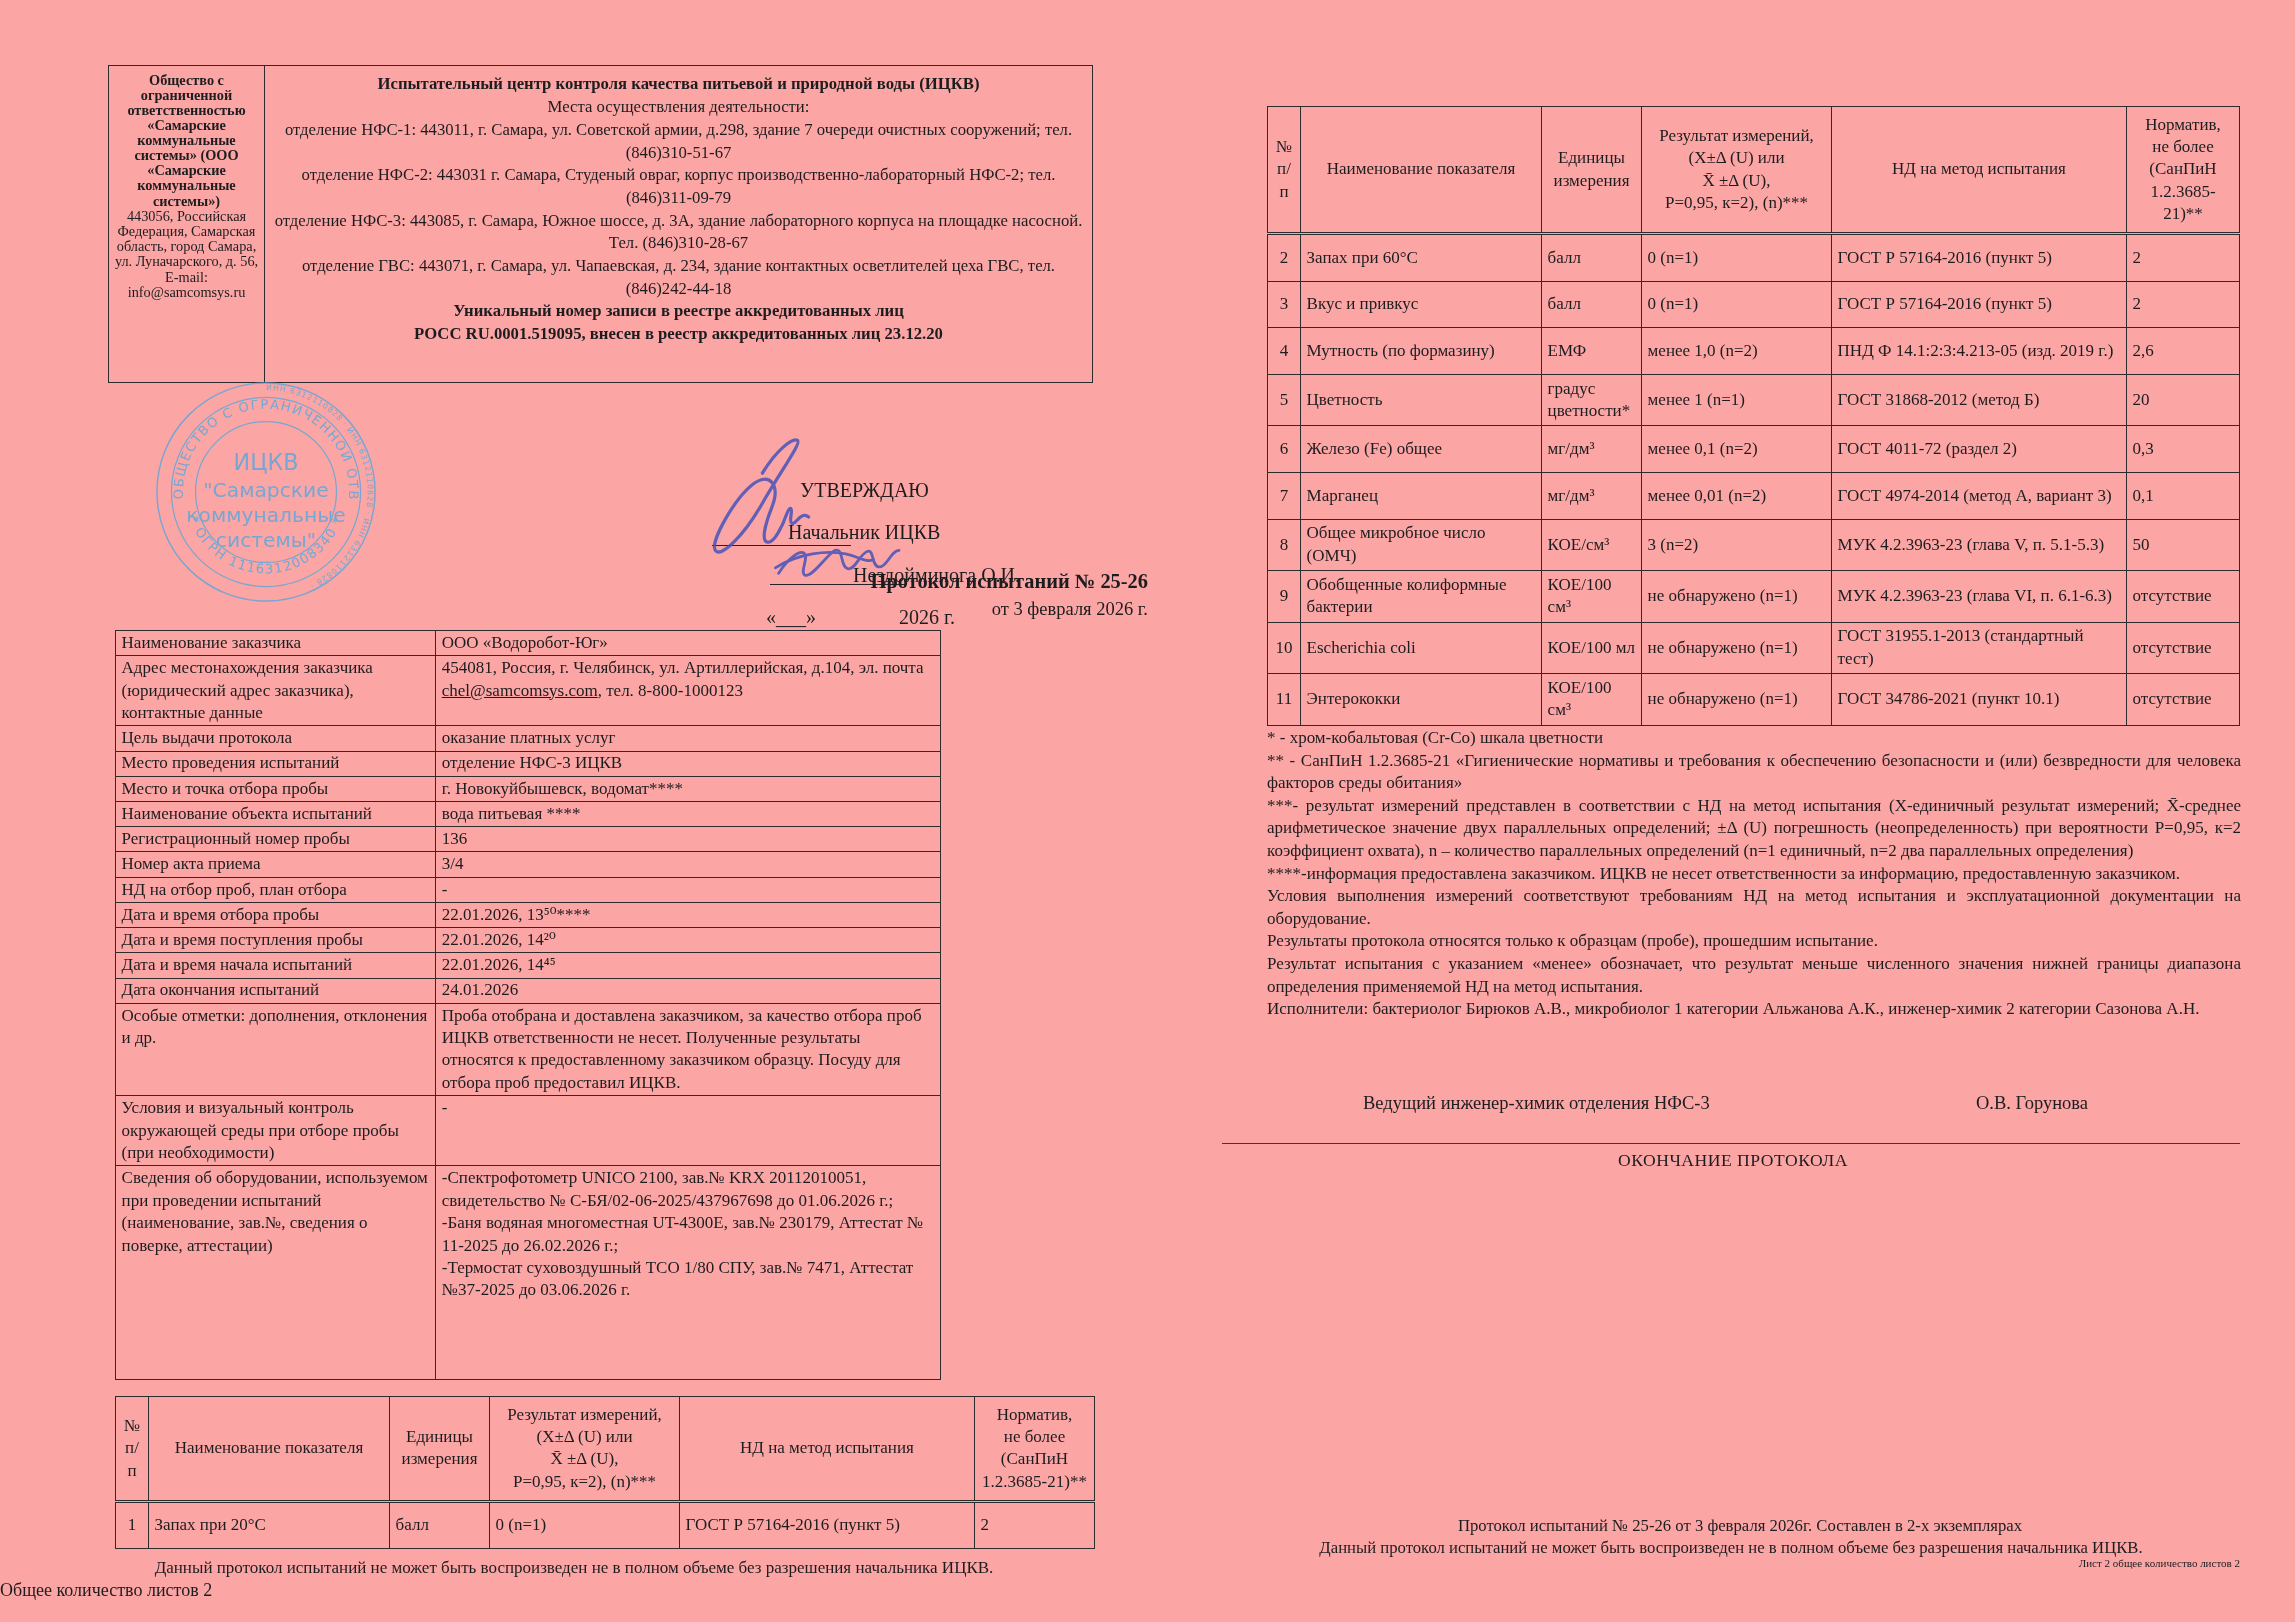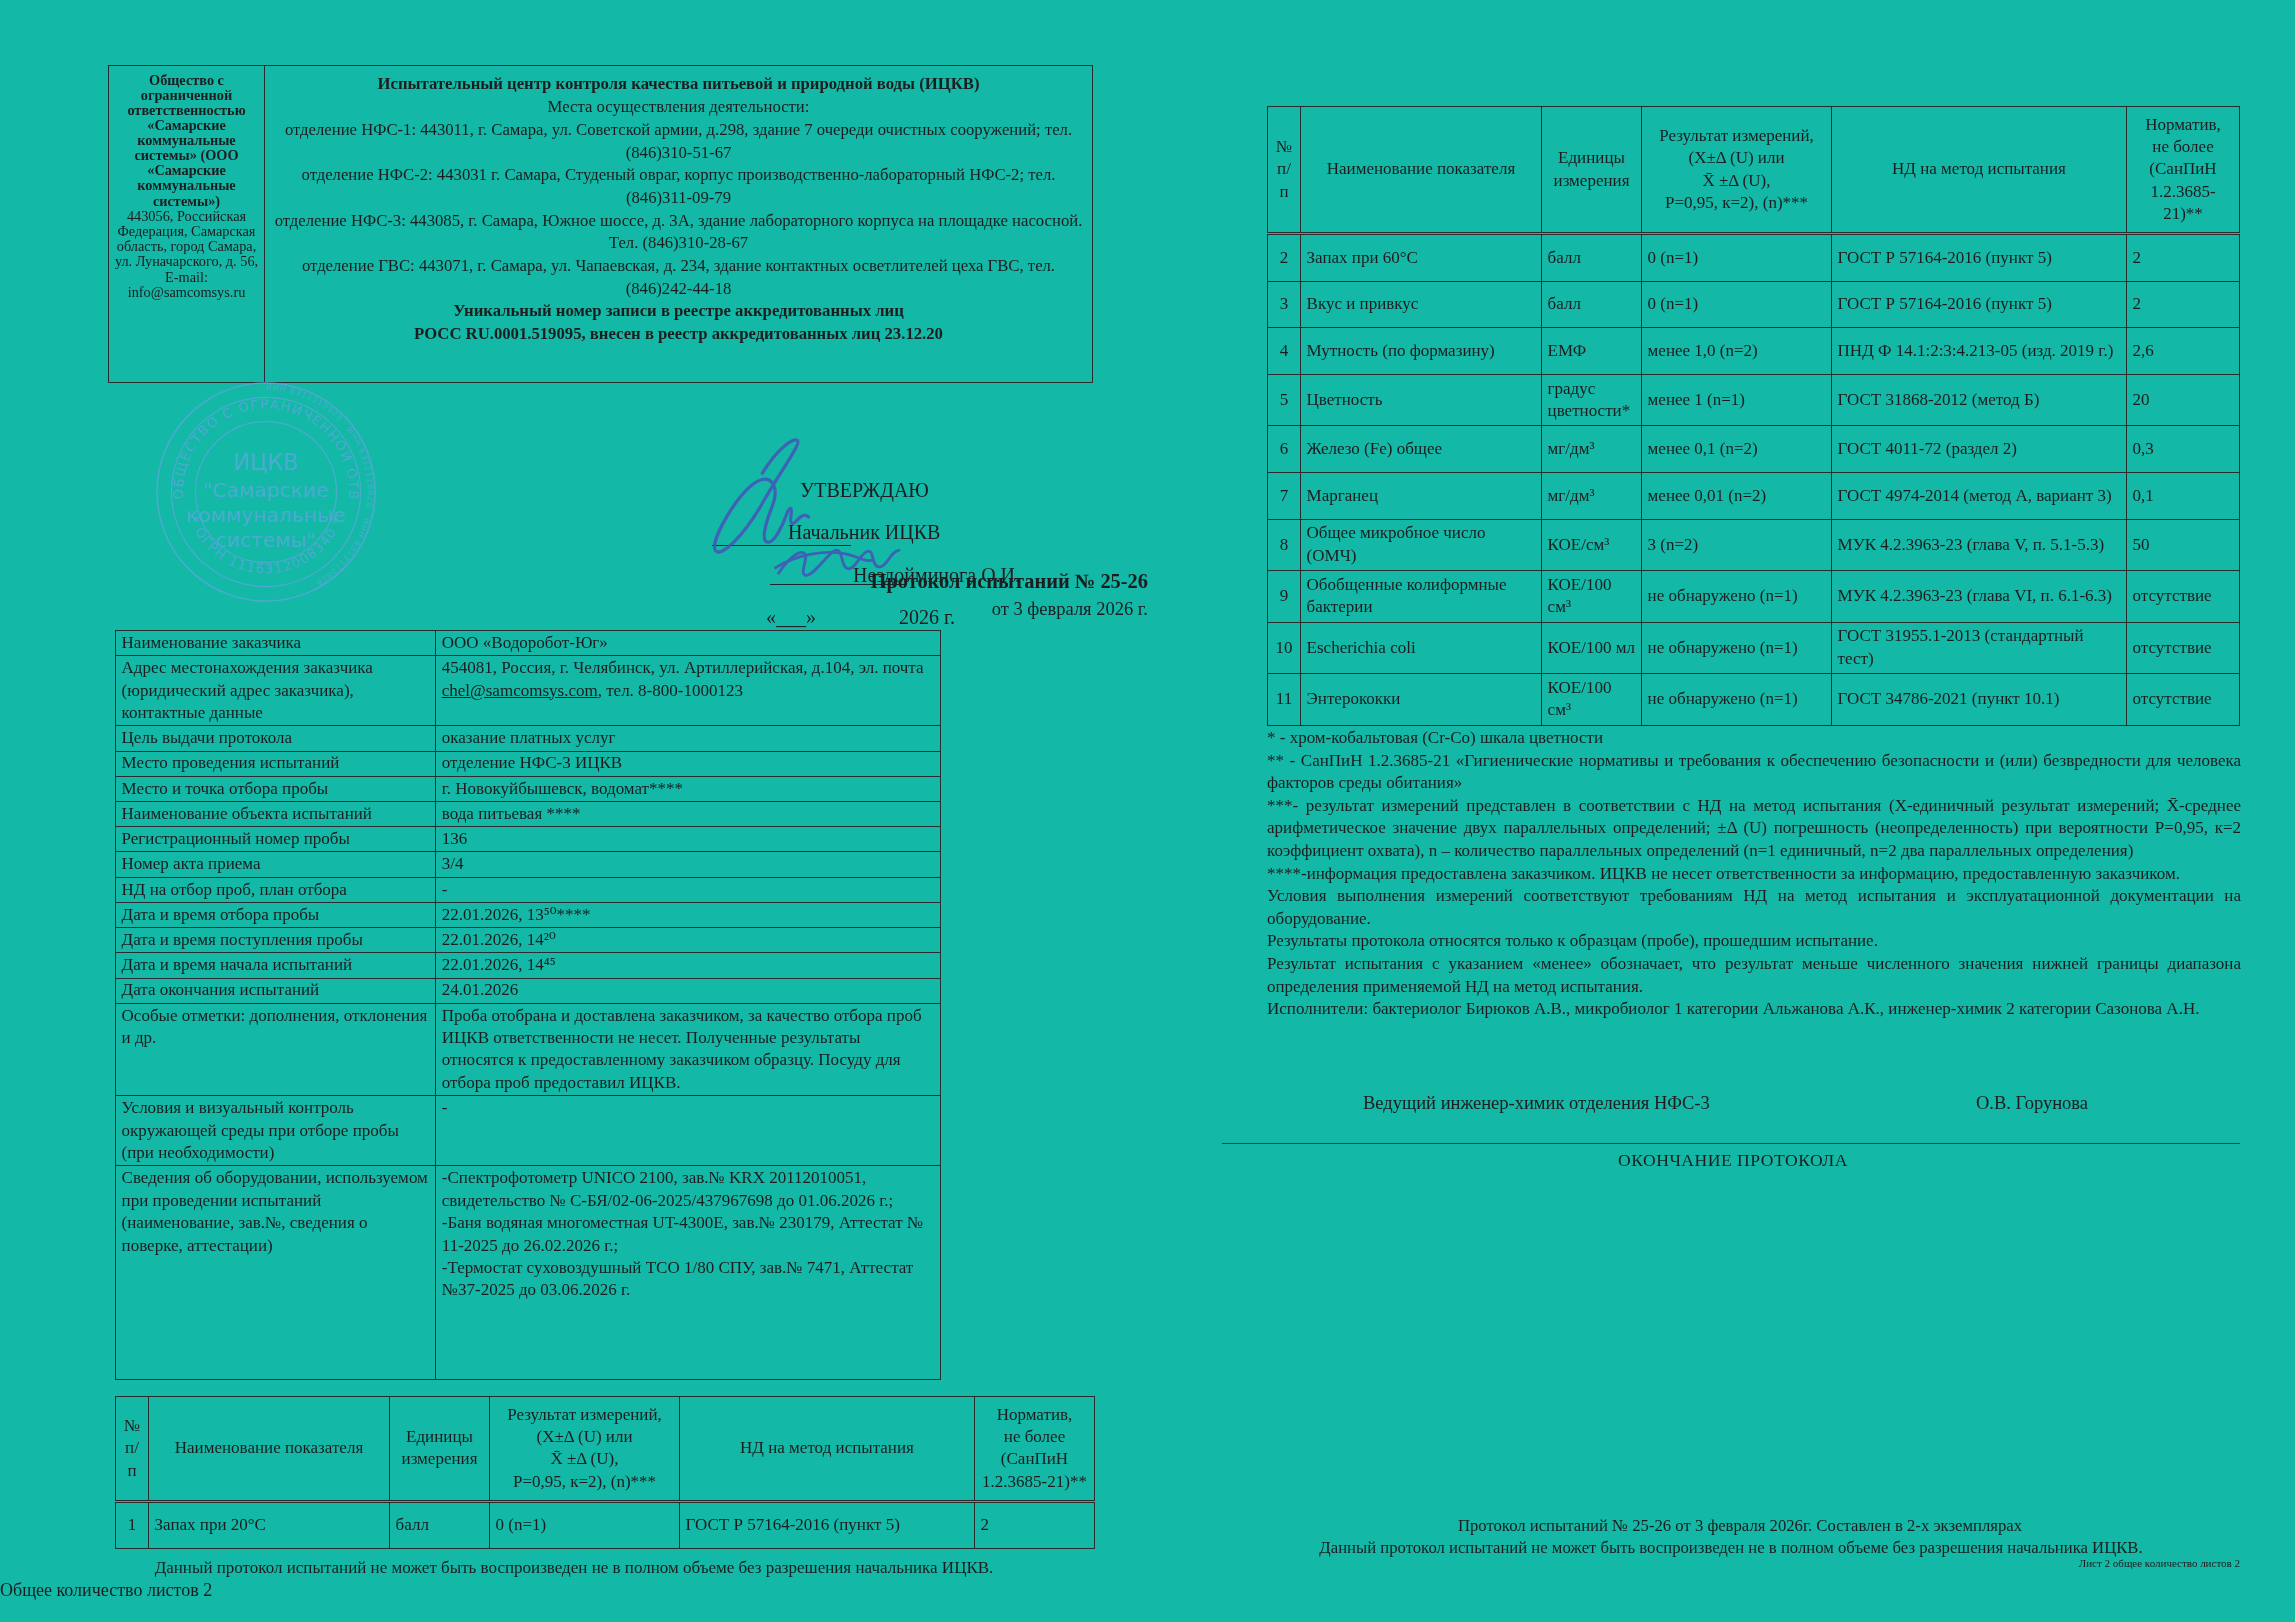--- a/index.html
+++ b/index.html
@@ -1,18 +1,18 @@
 <!DOCTYPE html>
 <html style="font-size:7.4px"><head>
 <meta charset="utf-8">
 <style>
   html,body{margin:0;padding:0;background:#ffffff;}
   body{width:2295px;height:1623px;position:relative;overflow:hidden;
        font-family:"Liberation Serif","DejaVu Serif",serif;color:#1d1d1f;}
-  .sheet{position:absolute;inset:0;background:#14b8a6;}
+  .sheet{position:absolute;inset:0;background:#fca5a5;}
   .page{position:absolute;top:0;width:1148px;height:1623px;}
   #page1{left:0;} #page2{left:1148px;}
 
   
   .lh-table{position:absolute;left:108px;top:65px;width:985px;min-height:318px;
             border:1.9px solid #2c2c2e;display:flex;box-sizing:border-box;}
   .lh-left{width:156px;border-right:1.4px solid #2c2c2e;box-sizing:border-box;
            padding:6.5px 4.6px;text-align:center;font-size:14.3px;line-height:1.06;}
   .lh-left .b{font-weight:bold;}
   .lh-right{flex:1;padding:7.4px 9.3px;text-align:center;font-size:16.7px;line-height:1.36;}

